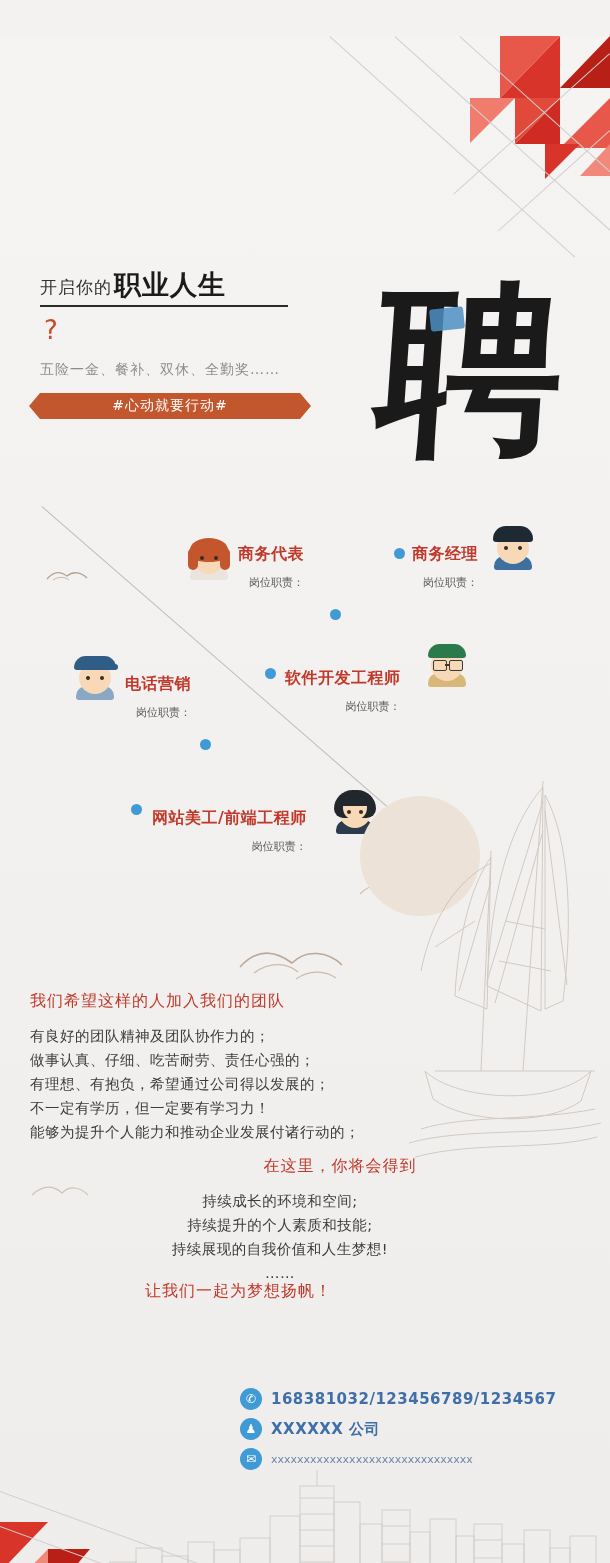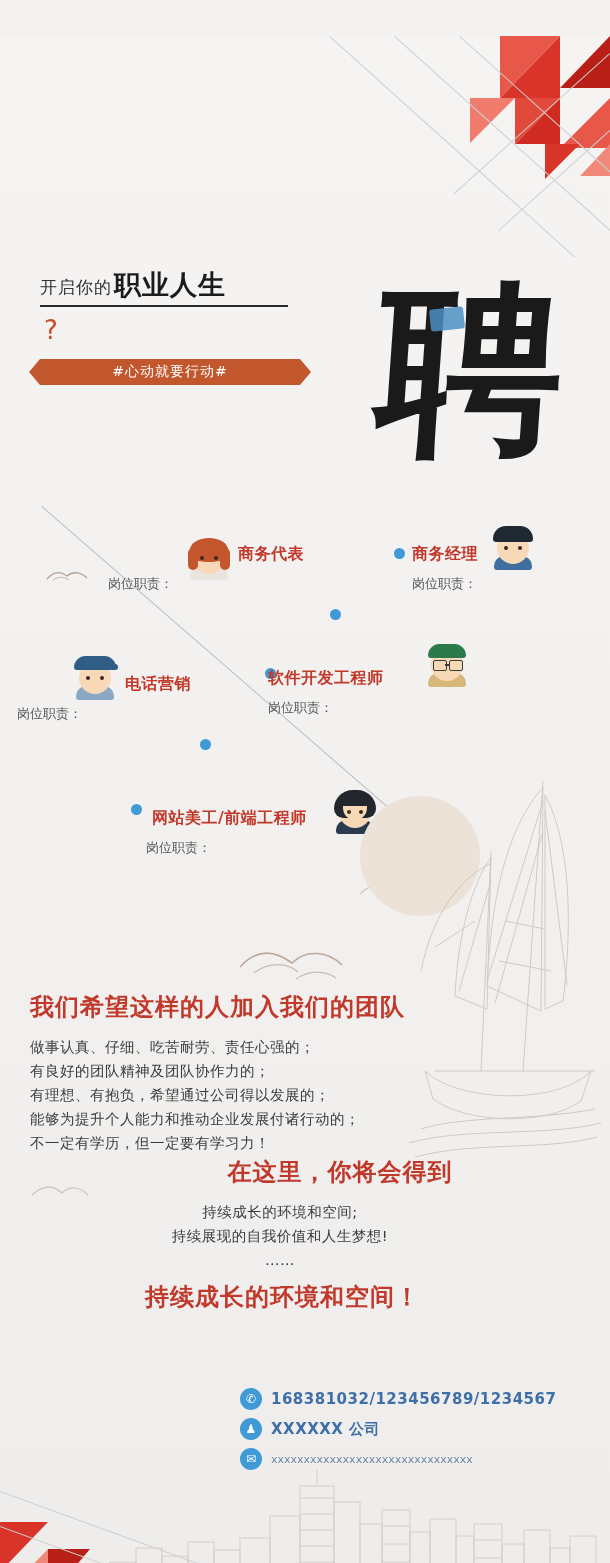--- a/index.html
+++ b/index.html
@@ -59,38 +59,38 @@
   .diag-line{
     position:absolute;left:42px;top:470px;width:470px;height:1px;
     background:#bcbcbc;transform-origin:0 0;transform:rotate(41deg);
   }
   .node{
     position:absolute;width:11px;height:11px;border-radius:50%;
     background:#3f9ad6;
   }
   .job{position:absolute;}
   .job-title{font-size:16px;color:#c0392b;font-weight:bold;letter-spacing:.5px;white-space:nowrap;}
-  .job-duty{font-size:13px;color:#555;margin-top:10px;white-space:nowrap;}
+  .job-duty{font-size:11px;color:#555;margin-top:10px;white-space:nowrap;text-align:right;}
 
   .avatar{position:absolute;width:46px;height:46px;}
   .av-head{position:absolute;left:7px;top:8px;width:32px;height:32px;border-radius:50%;}
   .av-hair{position:absolute;border-radius:50% 50% 40% 40%;}
   .av-body{position:absolute;left:4px;bottom:0;width:38px;height:14px;border-radius:10px 10px 3px 3px;}
 
   .gull{position:absolute;color:#b9a89a;font-size:15px;letter-spacing:-2px;}
 
   
   .sun{
     position:absolute;left:360px;top:760px;width:120px;height:120px;border-radius:50%;
     background:#ece2d8;
   }
   .ship-wrap{position:absolute;left:395px;top:735px;width:210px;height:400px;opacity:.55;}
 
   
-  .sec-title{font-size:24px;font-weight:bold;color:#c0392b;letter-spacing:1px;}
+  .sec-title{font-size:16px;font-weight:normal;color:#c0392b;letter-spacing:1px;}
   .body-line{font-size:14.5px;color:#3c3c3c;line-height:24px;letter-spacing:.5px;}
 
   .block1{position:absolute;left:30px;top:955px;width:400px;}
   .block2{position:absolute;left:150px;top:1120px;width:380px;text-align:center;}
   .block2 .lines{margin-top:12px;}
   .block2 .lines .body-line{margin-left:-120px;}
   .block3{position:absolute;left:145px;top:1245px;}
 
   
   .contacts{position:absolute;left:240px;top:1348px;}
@@ -129,20 +129,21 @@
 
   <div class="headline">
     <div class="hl-row">
       <span class="hl-small">开启你的</span>
       <span class="hl-big">职业人生</span>
     </div>
     <div class="hl-rule"></div>
     <div class="hl-en">
       <span class="hl-q">?</span>
     </div>
+    <div class="hl-sub">五险一金、餐补、双休、全勤奖……</div>
     <div class="ribbon">
       <span>#心动就要行动#</span>
     </div>
   </div>
 
   <div class="callig">聘</div>
   <div class="callig-stamp"></div>
 
   <div class="diag-line"></div>
   <div class="node" style="left:394px;top:512px;"></div>
@@ -207,21 +208,21 @@
   </div>
   <div class="avatar" style="left:72px;top:618px;">
     <div class="av-body" style="background:#8aa8c4;"></div>
     <div class="av-head" style="background:#f7d9b8;"></div>
     <div class="av-hair" style="left:2px;top:2px;width:42px;height:14px;background:#2f5d86;border-radius:14px 14px 3px 3px;"></div>
     <div style="position:absolute;left:30px;top:10px;width:16px;height:6px;background:#2f5d86;border-radius:3px;"></div>
     <div style="position:absolute;left:14px;top:22px;width:4px;height:4px;border-radius:50%;background:#3a2a20;"></div>
     <div style="position:absolute;left:28px;top:22px;width:4px;height:4px;border-radius:50%;background:#3a2a20;"></div>
   </div>
 
-  <div class="job" style="left:268px;top:632px;">
+  <div class="job" style="left:285px;top:632px;">
     <div class="job-title">软件开发工程师</div>
     <div class="job-duty">岗位职责：</div>
   </div>
   <div class="avatar" style="left:424px;top:605px;">
     <div class="av-body" style="background:#d8b77a;"></div>
     <div class="av-head" style="background:#f7d9b8;"></div>
     <div class="av-hair" style="left:4px;top:3px;width:38px;height:14px;background:#2b7a4b;border-radius:14px 14px 3px 3px;"></div>
     <div style="position:absolute;left:9px;top:19px;width:12px;height:9px;border:1.6px solid #3a3a3a;border-radius:2px;"></div>
     <div style="position:absolute;left:25px;top:19px;width:12px;height:9px;border:1.6px solid #3a3a3a;border-radius:2px;"></div>
     <div style="position:absolute;left:21px;top:23px;width:4px;height:1.6px;background:#3a3a3a;"></div>
@@ -262,39 +263,40 @@
         <line x1="110" y1="150" x2="150" y2="158"></line>
         <line x1="104" y1="190" x2="156" y2="200"></line>
         <line x1="80" y1="150" x2="40" y2="176"></line>
       </g>
     </svg>
   </div>
 
   <div class="block1">
     <div class="sec-title">我们希望这样的人加入我们的团队</div>
     <div style="margin-top:12px;">
+      <div class="body-line">有良好的团队精神及团队协作力的；</div>
       <div class="body-line">做事认真、仔细、吃苦耐劳、责任心强的；</div>
-      <div class="body-line">有良好的团队精神及团队协作力的；</div>
       <div class="body-line">有理想、有抱负，希望通过公司得以发展的；</div>
+      <div class="body-line">不一定有学历，但一定要有学习力！</div>
       <div class="body-line">能够为提升个人能力和推动企业发展付诸行动的；</div>
-      <div class="body-line">不一定有学历，但一定要有学习力！</div>
     </div>
   </div>
 
   <div class="block2">
     <div class="sec-title">在这里，你将会得到</div>
     <div class="lines">
       <div class="body-line">持续成长的环境和空间;</div>
+      <div class="body-line">持续提升的个人素质和技能;</div>
       <div class="body-line">持续展现的自我价值和人生梦想!</div>
       <div class="body-line">……</div>
     </div>
   </div>
 
   <div class="block3">
-    <div class="sec-title">持续成长的环境和空间！</div>
+    <div class="sec-title">让我们一起为梦想扬帆！</div>
   </div>
 
   <div class="contacts">
     <div class="crow">
       <div class="cicon">✆</div>
       <div class="ctext">168381032/123456789/1234567</div>
     </div>
     <div class="crow">
       <div class="cicon">♟</div>
       <div class="ctext">XXXXXX 公司</div>

